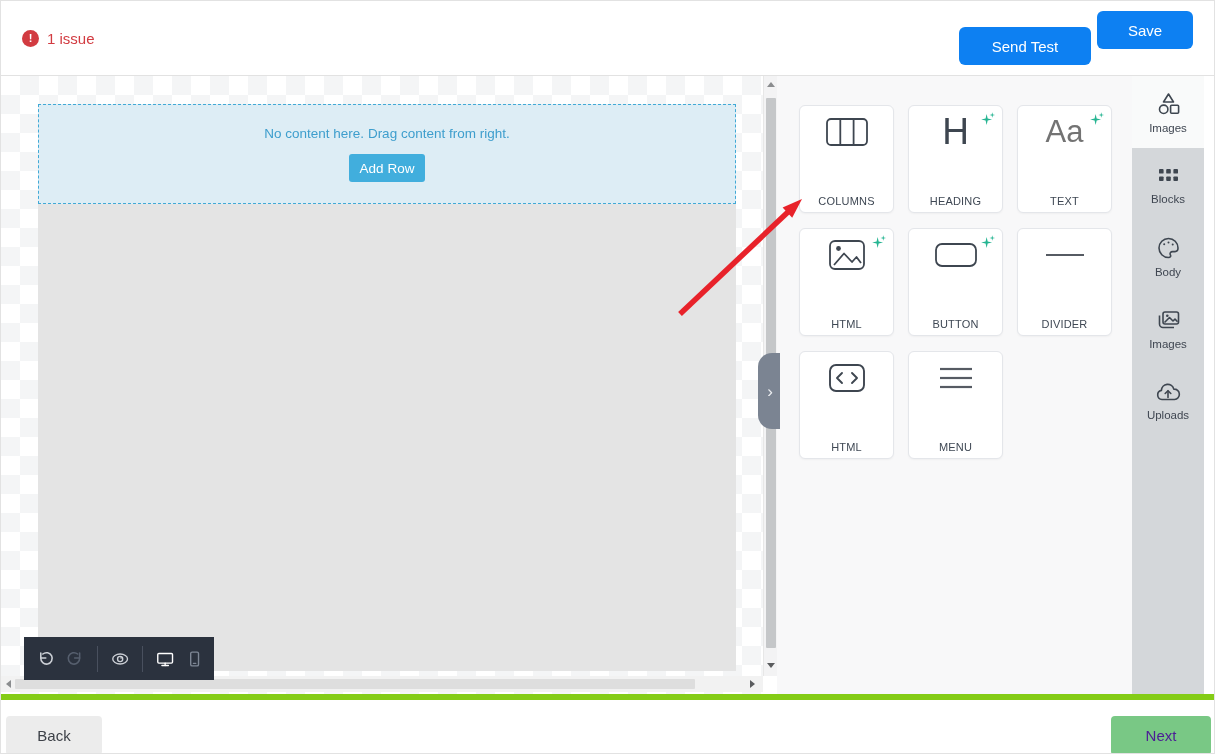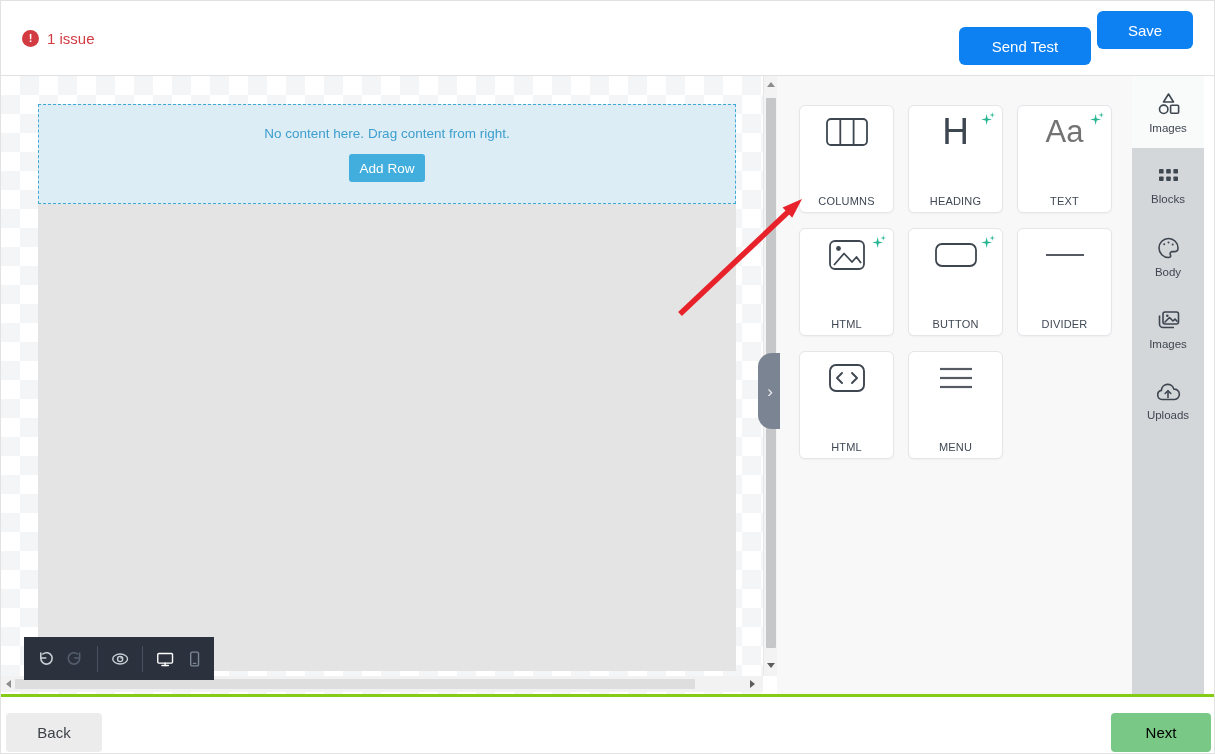--- a/index.html
+++ b/index.html
@@ -78,25 +78,25 @@
 
   
   .tab-strip { position:absolute; left:1131px; top:0; width:72px; height:620px; background:#d4d7da; }
   .tab { height:72px; display:flex; flex-direction:column; align-items:center; justify-content:center;
          gap:5px; font-size:11.5px; color:#3f4651; cursor:pointer; }
   .tab.active { background:#f9fafa; }
   .tab svg { display:block; }
 
   
   .footer { position:absolute; left:0; right:0; bottom:0; height:59px; background:#fff;
-            border-top:3px solid #84cc16; }
+            border-top:6px solid #84cc16; }
   .back-btn { position:absolute; left:5px; top:16px; width:96px; height:39px; border:none;
               background:#ececec; color:#3d4148; font-size:15px; border-radius:4px; cursor:pointer; font-family:inherit; }
   .next-btn { position:absolute; right:3px; top:16px; width:100px; height:39px; border:none;
-              background:#79c885; color:#000000; font-size:15px; border-radius:4px; cursor:pointer; font-family:inherit; }
+              background:#79c885; color:#4c1d95; font-size:15px; border-radius:4px; cursor:pointer; font-family:inherit; }
 
   .arrow-overlay { position:absolute; inset:0; z-index:60; pointer-events:none; }
 </style>
 </head>
 <body>
 
 <div class="page">
 
   <div class="topbar">
     <div class="issue">

